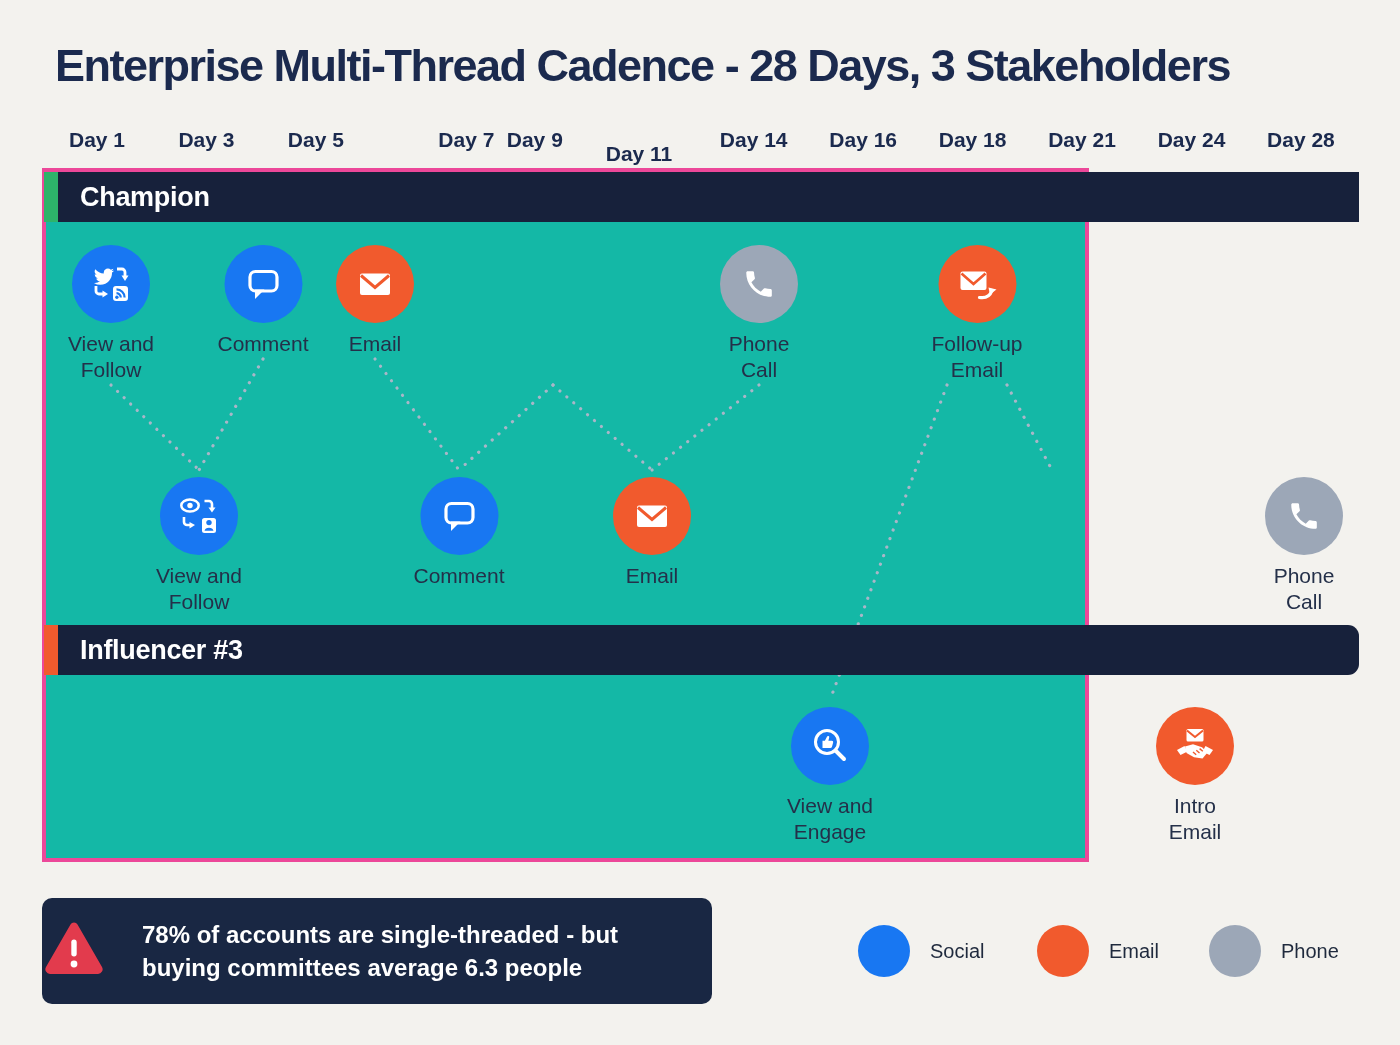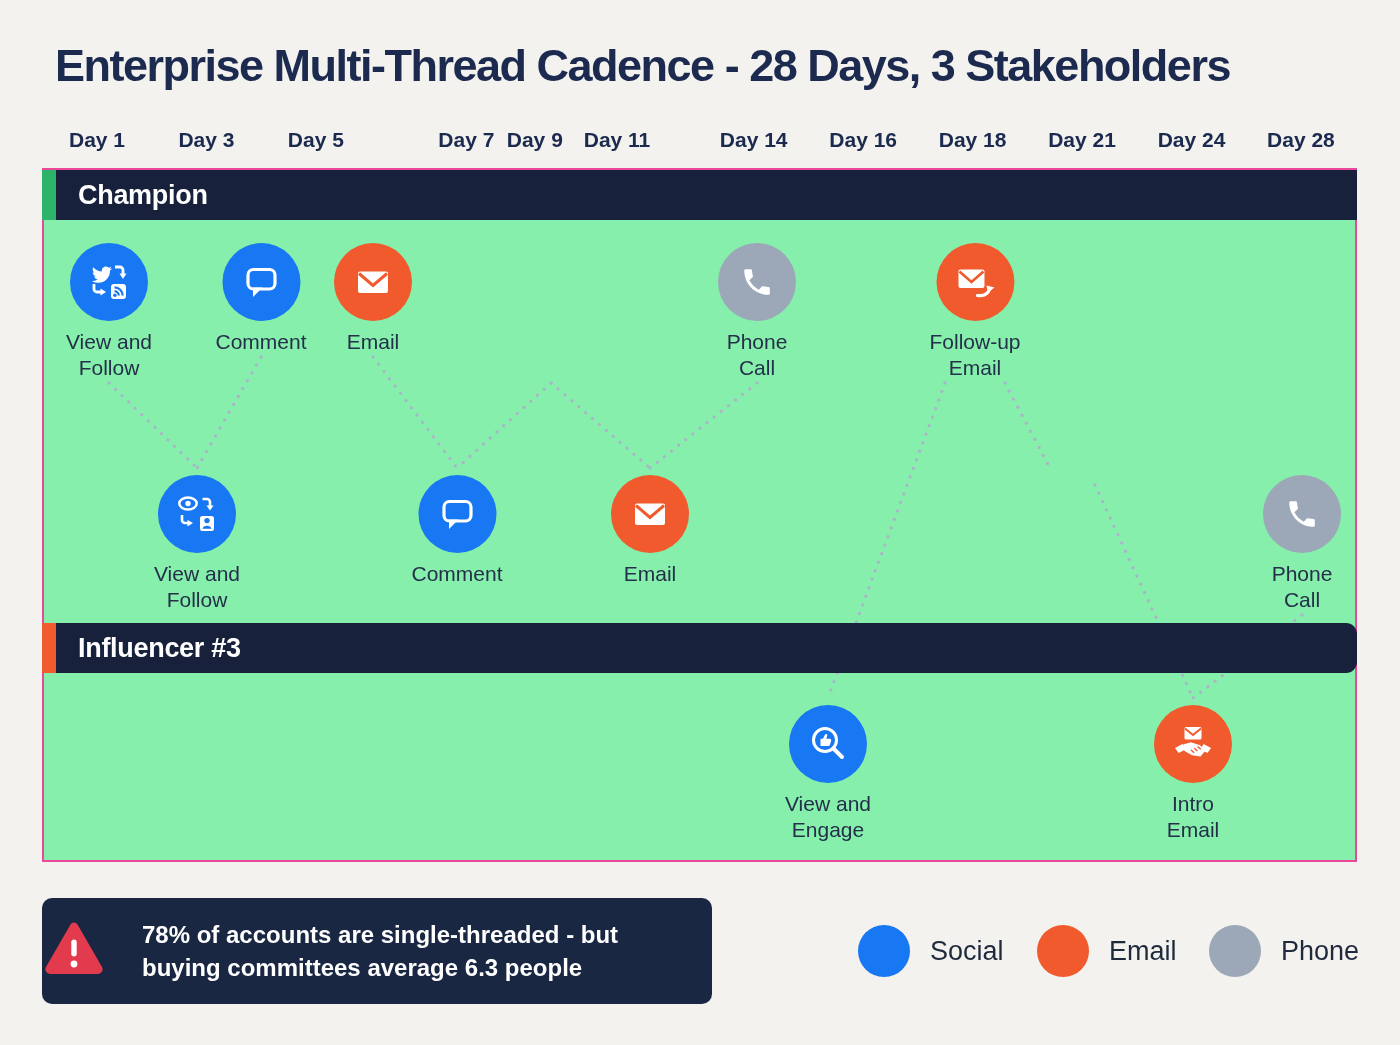--- a/index.html
+++ b/index.html
@@ -11,22 +11,22 @@
   }
   .title{
     position:absolute;left:55px;top:40px;margin:0;
     font-size:45px;font-weight:800;letter-spacing:-1.5px;color:#1b2a4e;white-space:nowrap;
   }
   .day-label{
     position:absolute;top:128px;transform:translateX(-50%);
     font-size:21px;font-weight:600;color:#1b2a4e;white-space:nowrap;
   }
   .chart{
-    position:absolute;left:42px;top:168px;width:1315px;height:694px;
-    background:#86efac;border:2px solid #ec4899;box-sizing:border-box;
+    position:absolute;left:42px;top:168px;width:1047px;height:694px;
+    background:#14b8a6;border:4px solid #ec4899;box-sizing:border-box;
   }
   .connector-svg{position:absolute;left:0;top:0;width:100%;height:100%;pointer-events:none;}
   .lane-header{
     position:absolute;left:-2px;width:1315px;height:50px;background:#17213b;
     display:flex;align-items:center;z-index:2;
   }
   .lane-accent{width:14px;height:50px;flex:0 0 14px;}
   .lane-title{color:#ffffff;font-size:27px;font-weight:700;margin-left:22px;letter-spacing:-0.3px;}
   .step{position:absolute;transform:translateX(-50%);text-align:center;z-index:3;}
   .step-circle{
@@ -39,34 +39,34 @@
   .callout{
     position:absolute;left:42px;top:898px;width:670px;height:106px;
     background:#192743;border-radius:10px;box-sizing:border-box;
     display:flex;align-items:center;
   }
   .callout-text{
     margin-left:36px;color:#ffffff;font-size:24px;font-weight:700;line-height:33px;white-space:pre-line;
   }
   .legend-item{position:absolute;top:925px;display:flex;align-items:center;}
   .legend-swatch{width:52px;height:52px;border-radius:50%;flex:0 0 52px;}
-  .legend-label{margin-left:20px;font-size:27px;font-weight:500;color:#1f2a3d;}
+  .legend-label{margin-left:20px;font-size:20px;font-weight:500;color:#1f2a3d;}
 </style>
 </head>
 <body>
 
 <h1 class="title">Enterprise Multi-Thread Cadence - 28 Days, 3 Stakeholders</h1>
 
 <div id="day-axis">
     <span class="day-label" style="left: 97px;">Day 1</span>
     <span class="day-label" style="left: 206.45px;">Day 3</span>
     <span class="day-label" style="left: 315.9px;">Day 5</span>
     <span class="day-label" style="left: 425.35px; margin-left: 41px;">Day 7</span>
     <span class="day-label" style="left: 534.8px;">Day 9</span>
-    <span class="day-label" style="left: 617px;">Day 11</span>
+    <span class="day-label" style="left: 639px; margin-top: 14px;">Day 11</span>
     <span class="day-label" style="left: 753.7px;">Day 14</span>
     <span class="day-label" style="left: 863.15px;">Day 16</span>
     <span class="day-label" style="left: 972.6px;">Day 18</span>
     <span class="day-label" style="left: 1082.05px;">Day 21</span>
     <span class="day-label" style="left: 1191.5px;">Day 24</span>
     <span class="day-label" style="left: 1300.95px;">Day 28</span>
   </div>
 
 <div class="chart" id="chart">
   <svg class="connector-svg" id="connectors">

